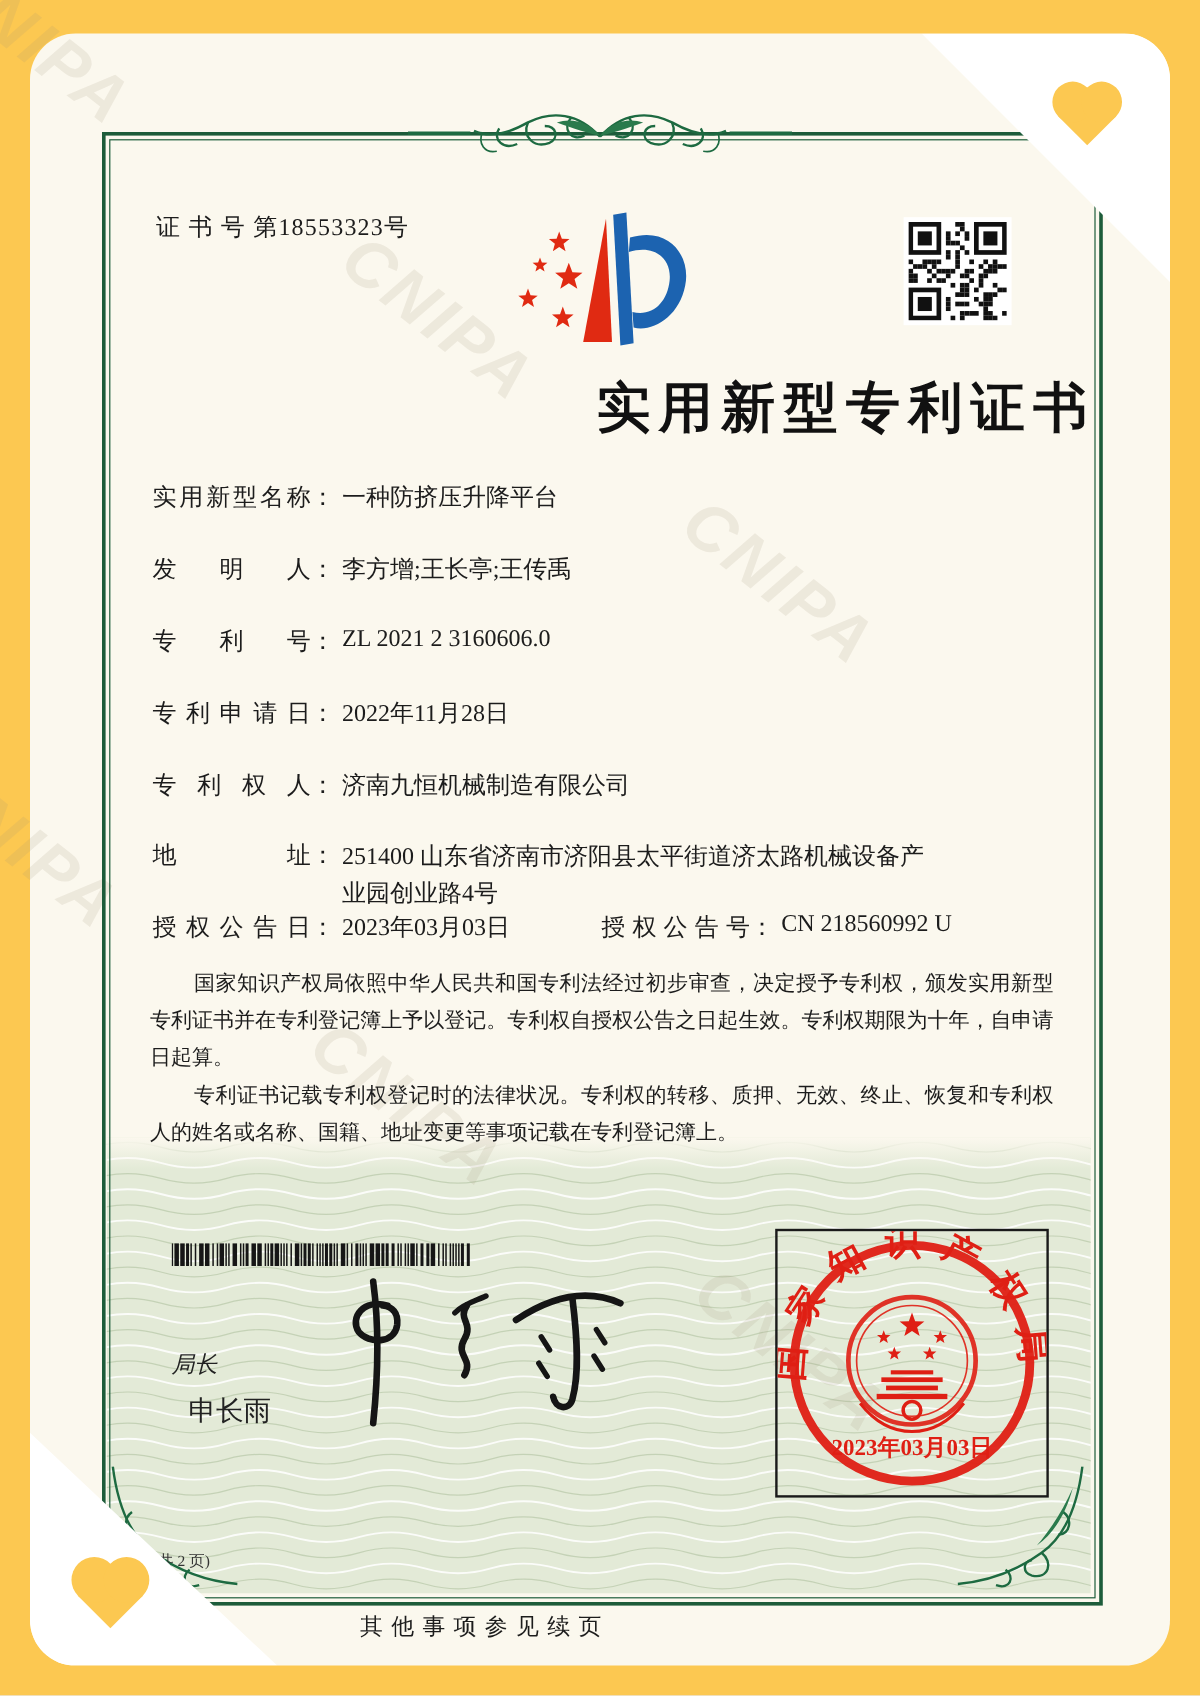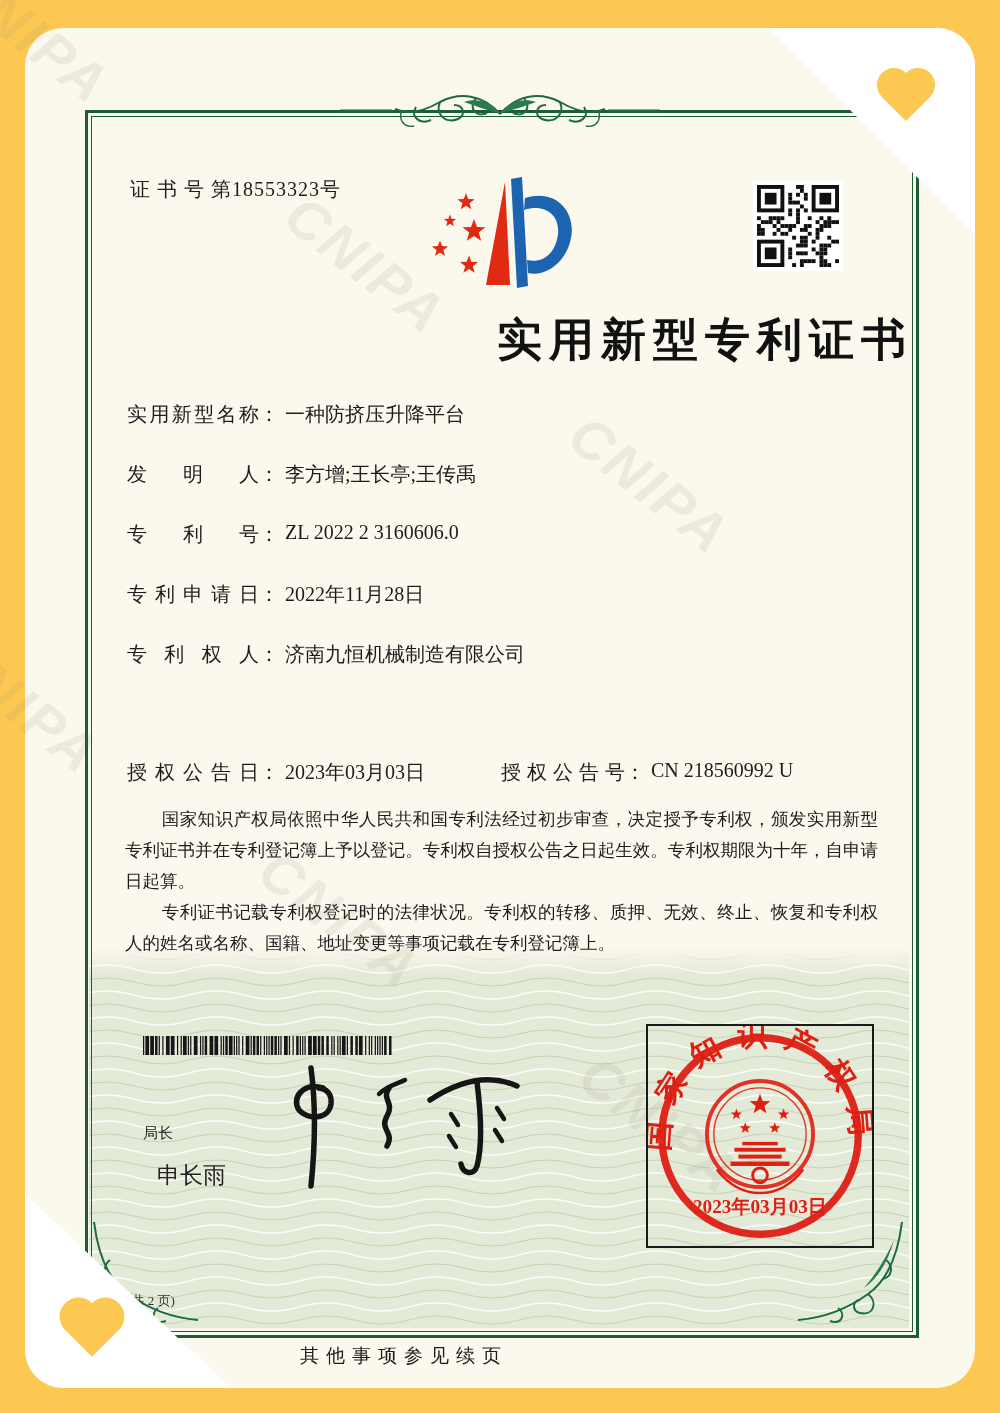--- a/index.html
+++ b/index.html
@@ -30,21 +30,21 @@
   .fvalue{display:inline-block;margin-left:6px;vertical-align:top;}
   .fvalue-wrap{white-space:normal;width:500px;line-height:1.55;}
   .pair2{position:absolute;left:374px;top:0;white-space:nowrap;}
   .pair2 .flabel{width:124px;}
   
   .legal{position:absolute;left:125px;width:753px;font-size:17.5px;line-height:31px;color:#1c1c1c;
          text-align:justify;text-indent:2.1em;z-index:4;margin:0;}
   
   .barcode{position:absolute;left:143px;top:1036px;z-index:4;}
   .director-title{position:absolute;left:143px;top:1124px;font-family:"Liberation Sans","DejaVu Sans",sans-serif;
-         font-size:15px;color:#222;z-index:4;}
+         font-size:19px;color:#222;z-index:4;font-style:italic;}
   .director-name{position:absolute;left:157px;top:1160px;font-family:"Liberation Sans","DejaVu Sans",sans-serif;
          font-size:23px;color:#222;z-index:4;}
   .signature{position:absolute;left:285px;top:1058px;z-index:4;}
   .seal{position:absolute;left:646px;top:1024px;width:228px;height:224px;border:2px solid #1a1a1a;box-sizing:border-box;z-index:5;}
   .pagenum{position:absolute;left:85px;top:1292px;width:828px;text-align:left;font-size:13px;color:#333;z-index:4;}
   .contnote{position:absolute;left:0;top:1343px;width:808px;text-align:center;font-size:19px;
             letter-spacing:7px;color:#1c1c1c;z-index:4;}
   
   .corner-layer{position:absolute;left:25px;top:28px;right:25px;bottom:25px;border-radius:38px;overflow:hidden;z-index:6;pointer-events:none;}
   .tri-tr{position:absolute;left:743px;top:0;width:207px;height:207px;background:#fff;
@@ -278,27 +278,30 @@
 
   <div class="title">实用新型专利证书</div>
 
   <div class="field-row" style="top:401px">
     <span class="flabel">实用新型名称</span><span class="fcolon">：</span><span class="fvalue">一种防挤压升降平台</span>
   </div>
   <div class="field-row" style="top:461px">
     <span class="flabel">发明人</span><span class="fcolon">：</span><span class="fvalue">李方增;王长亭;王传禹</span>
   </div>
   <div class="field-row" style="top:521px">
-    <span class="flabel">专利号</span><span class="fcolon">：</span><span class="fvalue">ZL 2022 2 3160606.0</span>
+    <span class="flabel">专利号</span><span class="fcolon">：</span><span class="fvalue">ZL 2021 2 3160606.0</span>
   </div>
   <div class="field-row" style="top:581px">
     <span class="flabel">专利申请日</span><span class="fcolon">：</span><span class="fvalue">2022年11月28日</span>
   </div>
   <div class="field-row" style="top:641px">
     <span class="flabel">专利权人</span><span class="fcolon">：</span><span class="fvalue">济南九恒机械制造有限公司</span>
+  </div>
+  <div class="field-row" style="top:699px">
+    <span class="flabel">地址</span><span class="fcolon">：</span><span class="fvalue fvalue-wrap">251400 山东省济南市济阳县太平街道济太路机械设备产业园创业路4号</span>
   </div>
   <div class="field-row" style="top:759px">
     <span><span class="flabel">授权公告日</span><span class="fcolon">：</span><span class="fvalue">2023年03月03日</span></span>
     <span class="pair2"><span class="flabel">授权公告号</span><span class="fcolon">：</span><span class="fvalue">CN 218560992 U</span></span>
   </div>
 
   <p class="legal" style="top:804px">国家知识产权局依照中华人民共和国专利法经过初步审查，决定授予专利权，颁发实用新型专利证书并在专利登记簿上予以登记。专利权自授权公告之日起生效。专利权期限为十年，自申请日起算。</p>
   <p class="legal" style="top:897px">专利证书记载专利权登记时的法律状况。专利权的转移、质押、无效、终止、恢复和专利权人的姓名或名称、国籍、地址变更等事项记载在专利登记簿上。</p>
 
   <svg class="barcode" width="253" height="19" viewBox="0 0 253 19" id="barcode-svg">

